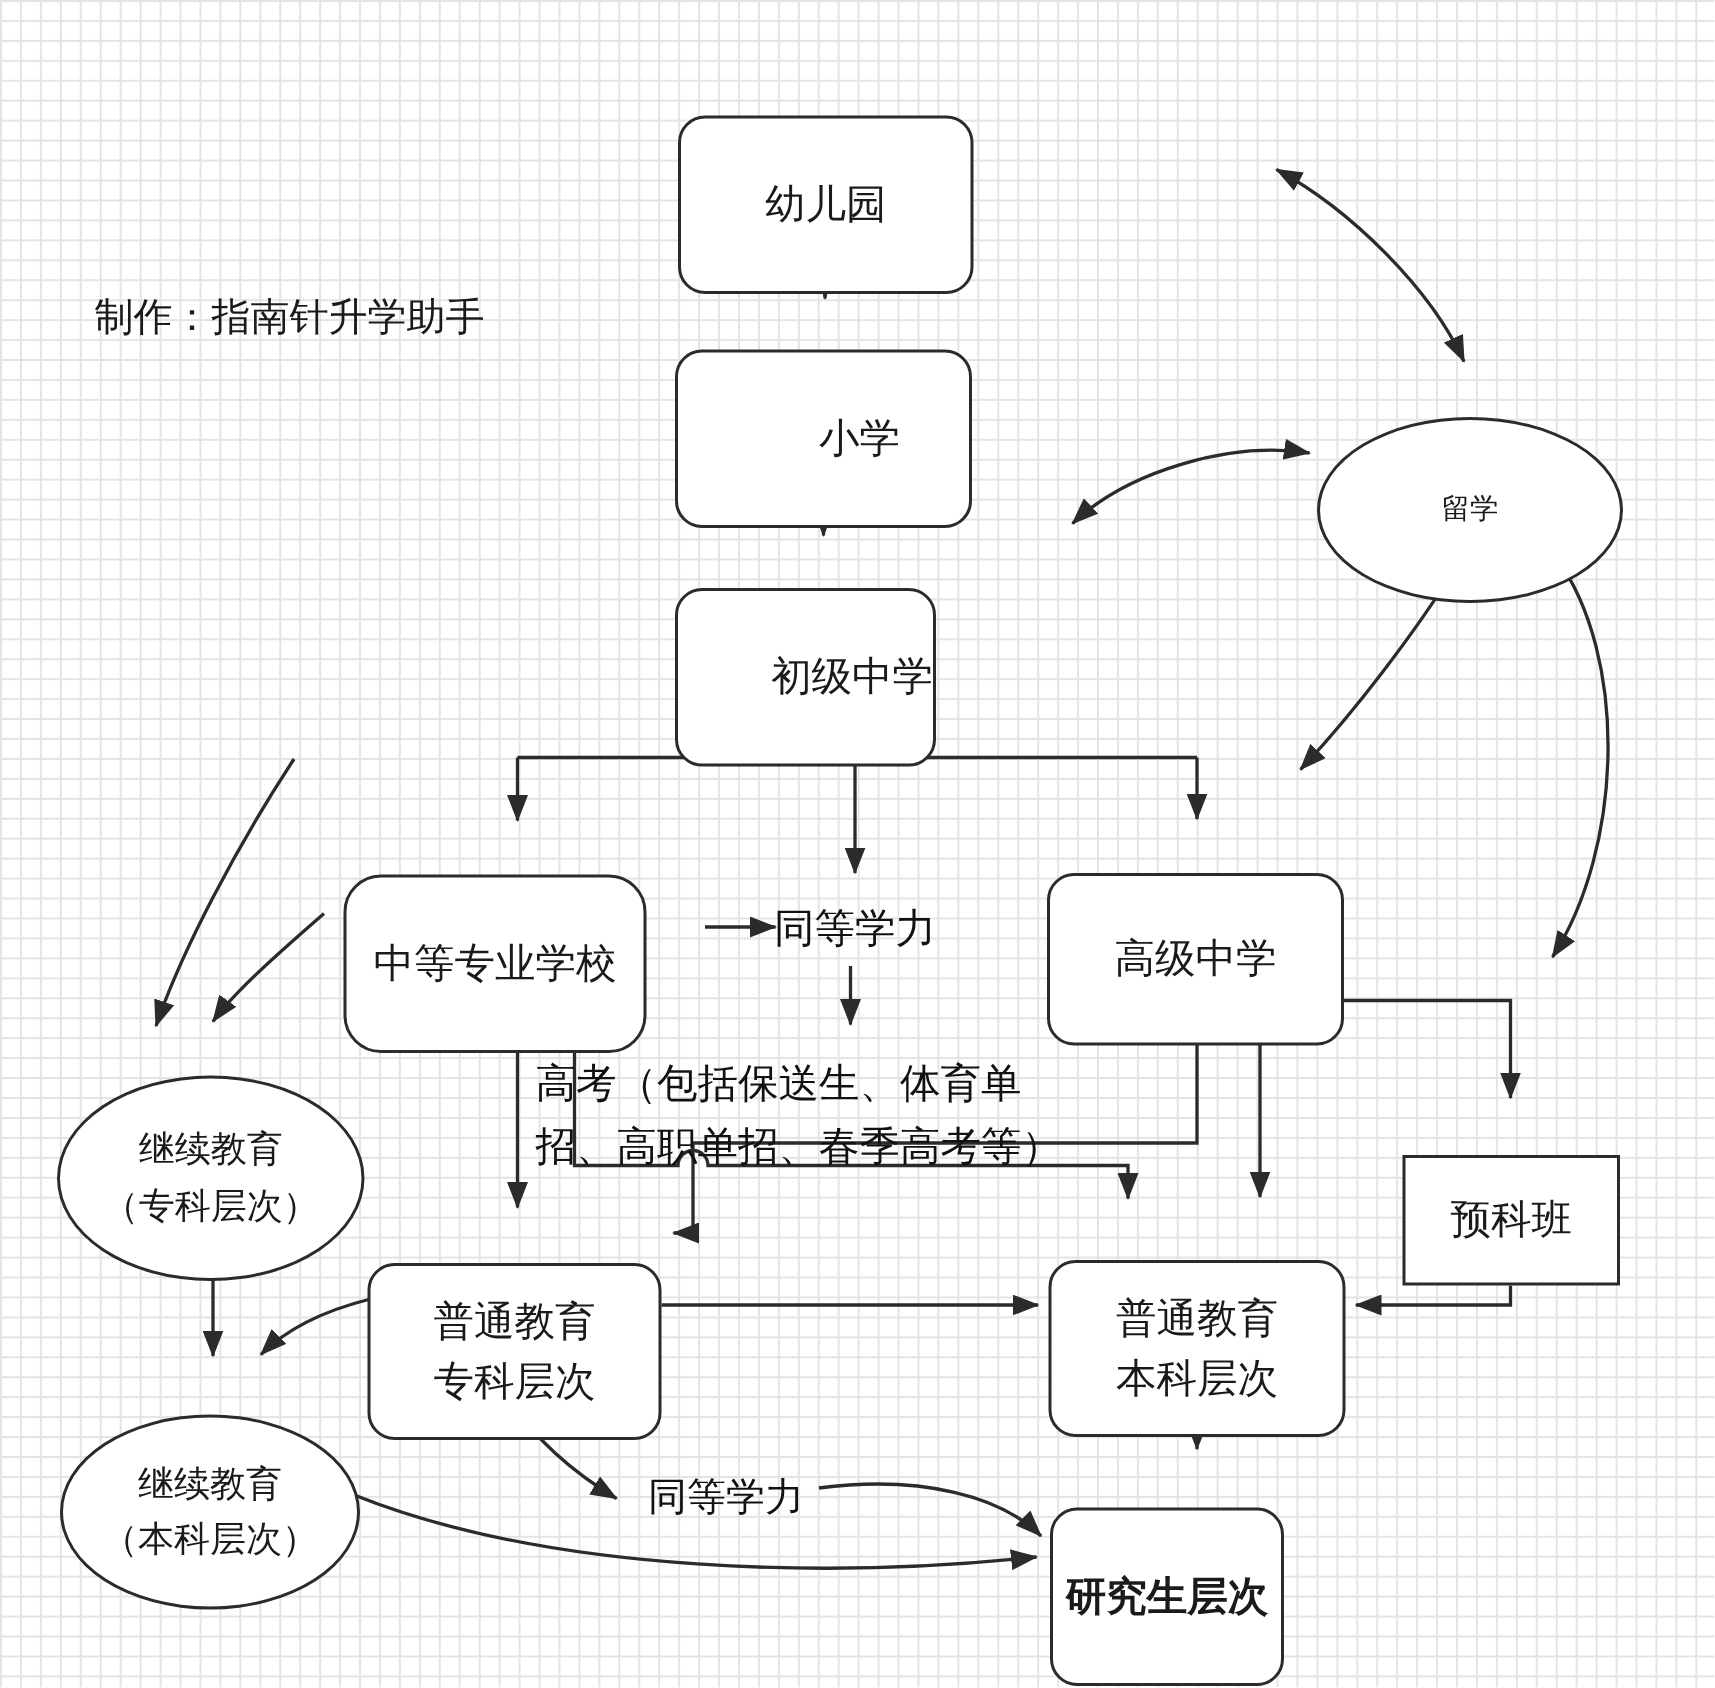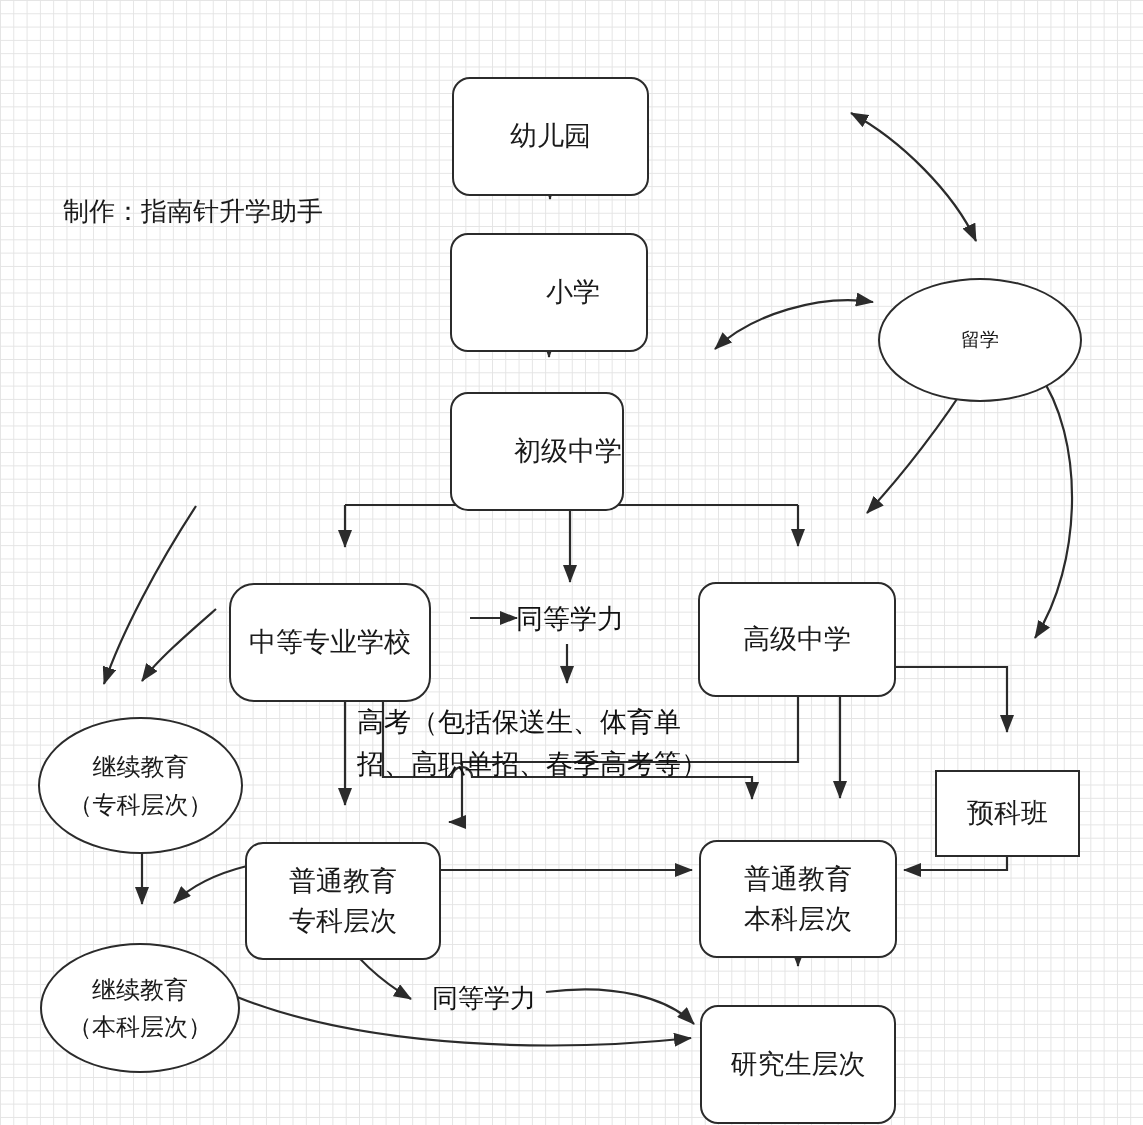--- a/index.html
+++ b/index.html
@@ -22,21 +22,21 @@
   }
   .ellipse{border-radius:50%;font-size:24px;line-height:1.55;}
   .sharp{border-radius:0;border-width:2px;}
   #n-kindergarten{left:452px;top:47px;width:197px;height:119px;}
   #n-primary{left:450px;top:203px;width:198px;height:119px;padding-left:48px;}
   #n-junior{left:450px;top:362px;width:174px;height:119px;justify-content:flex-end;}
   #n-secondary{left:229px;top:553px;width:202px;height:119px;border-radius:25px;}
   #n-senior{left:698px;top:552px;width:198px;height:115px;}
   #n-gen-zhuanke{left:245px;top:812px;width:196px;height:118px;}
   #n-gen-benke{left:699px;top:810px;width:198px;height:118px;}
-  #n-graduate{left:700px;top:975px;width:196px;height:119px;}
+  #n-graduate{left:700px;top:975px;width:156px;height:119px;font-weight:bold;}
   #n-prep{left:935px;top:740px;width:145px;height:87px;}
   #n-abroad{left:878px;top:248px;width:204px;height:124px;font-size:19px;}
   #n-cont-zhuanke{left:38px;top:687px;width:205px;height:137px;}
   #n-cont-benke{left:40px;top:913px;width:200px;height:130px;}
   .flabel{
     position:absolute;transform:translate(-50%,-50%);
     text-align:left;white-space:pre-line;color:#111;
   }
   #l-equiv-mid{left:570px;top:619px;font-size:27px;}
   #l-gaokao{left:592px;top:727px;font-size:27px;line-height:42px;width:470px;margin-top:16px;}

